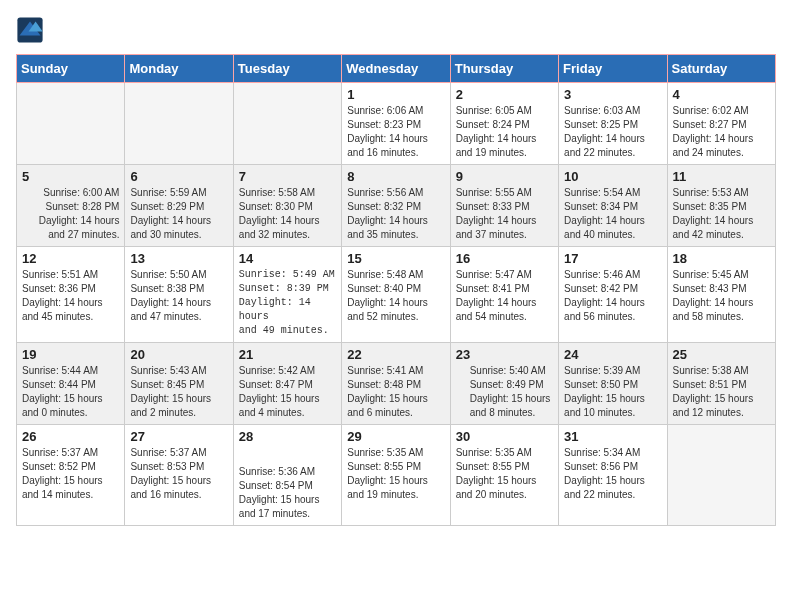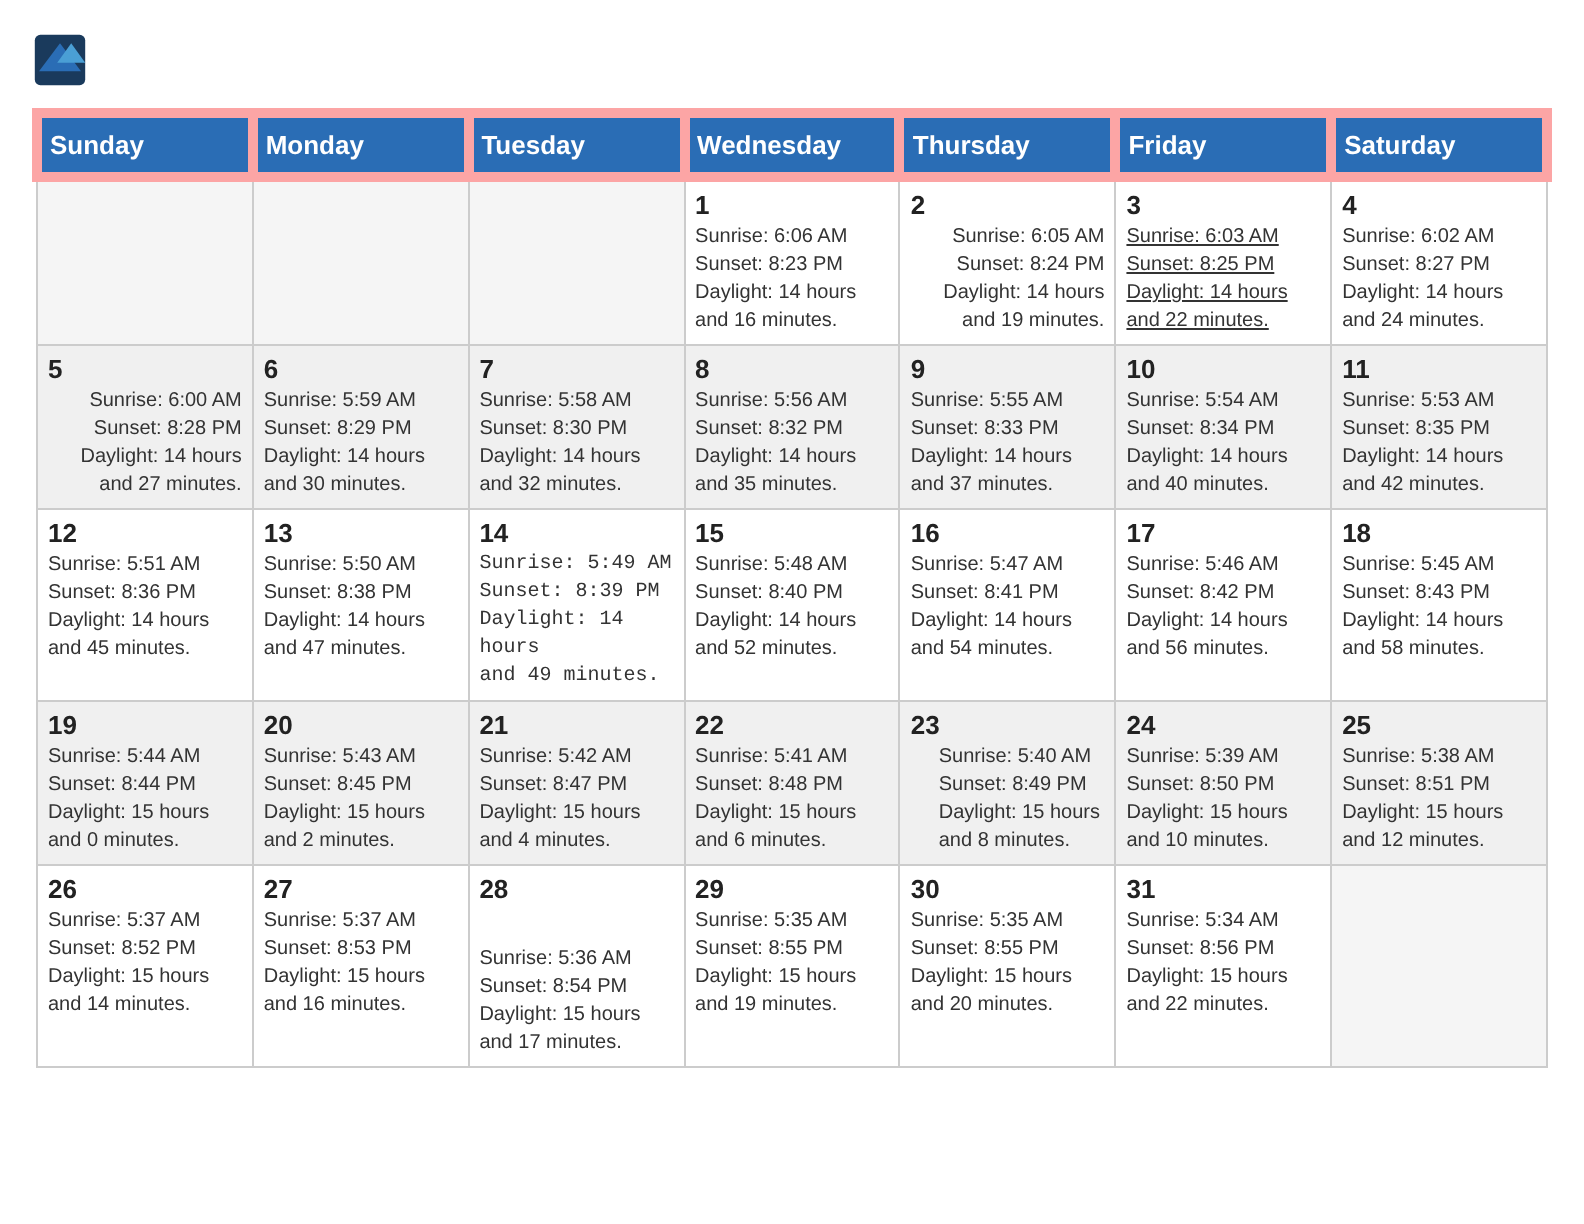--- a/index.html
+++ b/index.html
@@ -48,21 +48,21 @@
       border-collapse: collapse;
       font-size: 11px;
     }
     .calendar th {
       background: #2a6db5;
       color: #fff;
       padding: 6px 4px;
       text-align: left;
       font-size: 13px;
       font-weight: bold;
-      border: 5px solid #fca5a5;
+      border: 1px solid #fca5a5;
     }
     .calendar td {
       border: 1px solid #ccc;
       vertical-align: top;
       padding: 4px 5px;
       width: calc(100% / 7);
       min-height: 80px;
       background: #fff;
     }
     .calendar td.empty {
@@ -123,28 +123,28 @@
         <td class="empty"></td>
         <td>
           <div class="day-number">1</div>
           <div class="day-info" style="white-space: pre-line;">Sunrise: 6:06 AM
 Sunset: 8:23 PM
 Daylight: 14 hours
 and 16 minutes.</div>
         </td>
         <td>
           <div class="day-number">2</div>
-          <div class="day-info" style="white-space: pre-line; text-align: right;">Sunrise: 6:05 AM
+          <div class="day-info" style="white-space: pre-line;">Sunrise: 6:05 AM
 Sunset: 8:24 PM
 Daylight: 14 hours
 and 19 minutes.</div>
         </td>
         <td>
           <div class="day-number">3</div>
-          <div class="day-info" style="white-space: pre-line; text-decoration: underline;">Sunrise: 6:03 AM
+          <div class="day-info" style="white-space: pre-line;">Sunrise: 6:03 AM
 Sunset: 8:25 PM
 Daylight: 14 hours
 and 22 minutes.</div>
         </td>
         <td>
           <div class="day-number">4</div>
           <div class="day-info" style="white-space: pre-line;">Sunrise: 6:02 AM
 Sunset: 8:27 PM
 Daylight: 14 hours
 and 24 minutes.</div>

